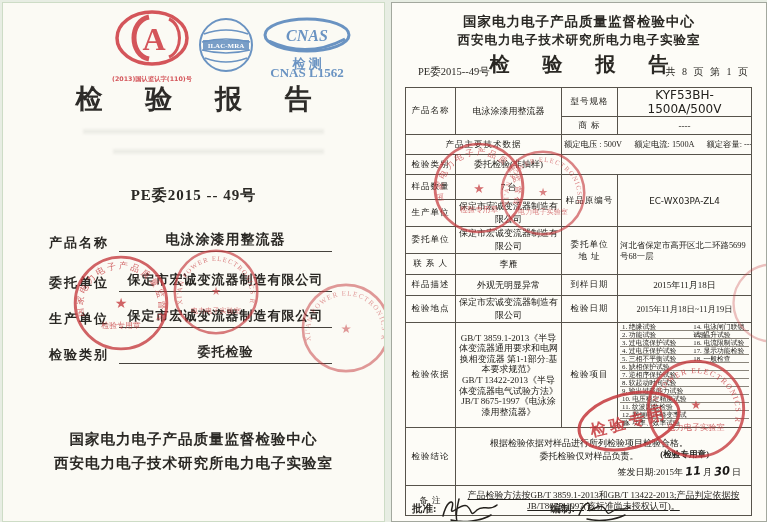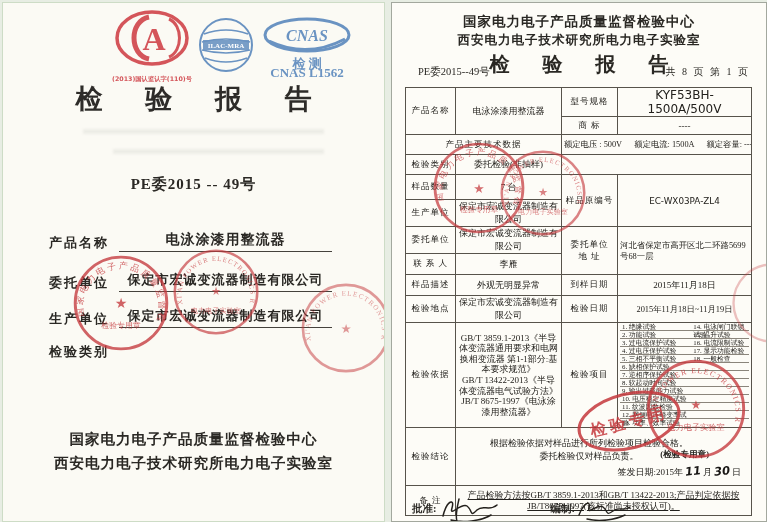--- a/index.html
+++ b/index.html
@@ -9,21 +9,21 @@
   .page.left{left:2px;width:381px;background:#fbfaf4;border:1px solid #cddcc6;}
   .page.right{left:391px;width:374px;background:#fdfcf7;border:1px solid #a3a89e;}
   
   .mark{position:absolute;text-align:center;}
   .mark .num{color:#d4555a;font-size:8px;letter-spacing:1px;font-family:"DejaVu Sans",sans-serif;font-weight:bold;}
   .mark .num.tiny{font-size:6.3px;letter-spacing:0;}
   .cnas-cap{color:#6a93c2;font-size:13px;line-height:9px;font-weight:bold;font-family:Liberation Serif, serif;}
   .cover-title{position:absolute;top:78px;left:0;right:0;text-align:center;font-size:27px;font-weight:600;
                letter-spacing:18px;text-indent:18px;color:#2e2c29;}
   .bleed{position:absolute;left:80px;right:60px;height:5px;background:#9aa09a;opacity:.14;filter:blur(1.2px);}
-  .cover-no{position:absolute;top:172px;left:0;right:0;text-align:center;font-size:15px;font-weight:bold;letter-spacing:1px;}
+  .cover-no{position:absolute;top:183px;left:0;right:0;text-align:center;font-size:15px;font-weight:bold;letter-spacing:1px;}
   .cfield{position:absolute;left:46px;right:52px;display:flex;align-items:flex-end;}
   .cfield .lab{width:70px;font-size:13px;font-weight:600;letter-spacing:2px;flex:none;}
   .cfield .val{flex:1;text-align:center;font-size:13px;font-weight:bold;border-bottom:1.2px solid #45423c;
                padding-bottom:2px;letter-spacing:1px;}
   .cfooter{position:absolute;top:424px;left:0;right:0;text-align:center;font-size:14.5px;font-weight:bold;line-height:24px;letter-spacing:1px;}
   
   .org1{position:absolute;top:10px;left:0;right:0;text-align:center;font-size:13.5px;font-weight:bold;letter-spacing:1px;}
   .org2{position:absolute;top:29px;left:0;right:0;text-align:center;font-size:12.5px;font-weight:bold;letter-spacing:1px;}
   .rno{position:absolute;top:62px;left:26px;font-size:10.5px;}
   .rtitle{position:absolute;top:48px;left:0;right:0;text-align:center;font-size:20px;font-weight:bold;
@@ -105,20 +105,21 @@
   <div class="cfield" style="top:268px;">
     <span class="lab">委托单位</span>
     <span class="val">保定市宏诚变流器制造有限公司</span>
   </div>
   <div class="cfield" style="top:304px;">
     <span class="lab">生产单位</span>
     <span class="val">保定市宏诚变流器制造有限公司</span>
   </div>
   <div class="cfield" style="top:340px;">
     <span class="lab">检验类别</span>
+    <span class="val">委托检验</span>
   </div>
 
   <div class="cfooter">
     <div>国家电力电子产品质量监督检验中心</div>
     <div>西安电力电子技术研究所电力电子实验室</div>
   </div>
 
   <svg class="stamp" style="left:68px;top:250px;opacity:.78;" width="100" height="100" viewBox="0 0 120 120">
     <defs>
         <path id="lp1" d="M 16,78 A 46,46 0 1,1 104,78"></path>

